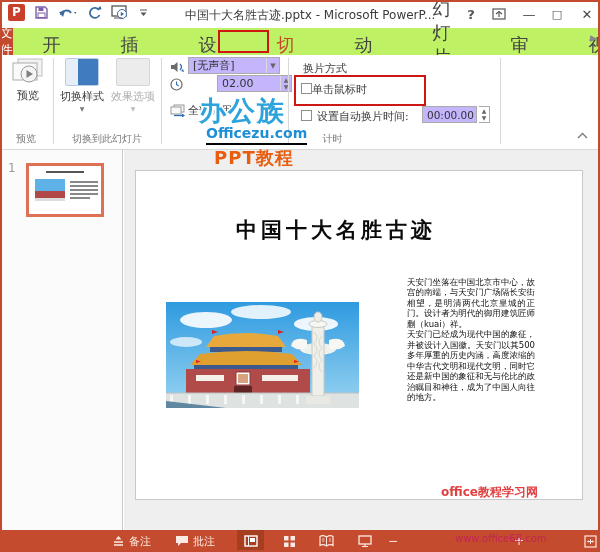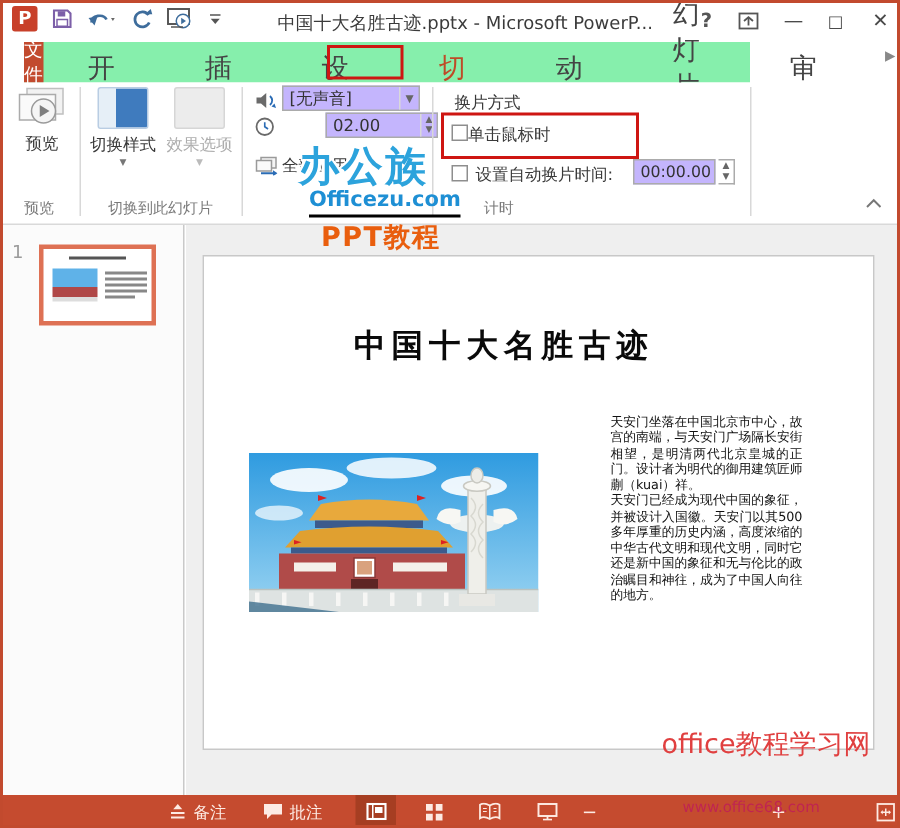--- a/index.html
+++ b/index.html
@@ -17,21 +17,21 @@
   .title-text { position:absolute; left:185px; top:7px; font-size:12px; color:#3B3B3B; white-space:nowrap; }
   .win-ctrl { position:absolute; top:0; height:28px; display:flex; align-items:center; justify-content:center;
               color:#4A4A4A; font-size:13px; width:26px; }
   .help-btn { left:458px; font-weight:bold; color:#555; }
   .ribbonopt-btn { left:486px; }
   .min-btn { left:516px; }
   .max-btn { left:544px; font-size:11px; }
   .close-btn { left:574px; }
 
   
-  .tabsrow { position:absolute; left:16px; top:28px; width:484px; height:27px; background:#86efac; display:flex; }
+  .tabsrow { position:absolute; left:0; top:28px; width:600px; height:27px; background:#bef264; display:flex; }
   .file-tab { width:60px; height:27px; background:#C24A2E; color:#fff; font-size:12.5px;
               display:flex; align-items:center; justify-content:center; }
   .tab { height:27px; padding:0 30px; font-size:18px; color:#444; display:flex; align-items:center;margin-top:15px; }
   .tab.active { color:#BE4B28; }
   .tabs-overflow { position:absolute; right:3px; top:33px; color:#888; font-size:9px; }
   .ann-box { position:absolute; border:2px solid #CE1612; z-index:40; pointer-events:none; }
   .ann-tab { left:218px; top:30px; width:51px; height:23px; }
   .ann-click { left:294px; top:75px; width:132px; height:31px; }
 
   
@@ -57,21 +57,21 @@
   .cb-label { position:absolute; font-size:11px; color:#3A3A3A; white-space:nowrap; }
   .collapse-chevron { position:absolute; right:12px; bottom:6px; }
 
   
   .wm-brand { position:absolute; left:199px; top:93px; z-index:45; font-size:27px; font-weight:bold;
               color:#2CA3DC; letter-spacing:2px;
               text-shadow:-2px 0 #fff,2px 0 #fff,0 -2px #fff,0 2px #fff,-1px -1px #fff,1px 1px #fff,-1px 1px #fff,1px -1px #fff; }
   .wm-site { position:absolute; left:206px; top:125px; z-index:45; font-size:14px; font-weight:bold; color:#1E8FD4;
              border-bottom:2px solid #000000; padding-bottom:2px; }
   .wm-ppt { position:absolute; left:214px; top:146px; z-index:45; font-size:18px; font-weight:bold; color:#E95E0E; letter-spacing:1px; }
-  .wm-red { position:absolute; left:441px; top:504px; z-index:45; font-size:18px; color:#E04040; white-space:nowrap; }
+  .wm-red { position:absolute; left:441px; top:504px; z-index:45; font-size:12px; color:#E04040; white-space:nowrap;font-weight:bold; }
   .wm-url { position:absolute; left:455px; top:533px; z-index:65; font-size:10px; font-weight:normal; color:#be185d; opacity:.75; white-space:nowrap; }
 
   
   .workarea { position:absolute; left:0; top:150px; width:600px; height:380px; }
   .slidepanel { position:absolute; left:0; top:0; width:123px; height:380px; background:#FBFBFB; border-right:1px solid #C9C9C9; }
   .slide-num { position:absolute; left:8px; top:11px; font-size:12px; color:#9B9B9B; }
   .thumb-box { position:absolute; left:26px; top:13px; width:78px; height:54px; border:3px solid #DE7154; background:#fff; }
   .mini-title { position:absolute; left:24%; top:5px; width:52%; height:2px; background:#555; }
   .mini-img { position:absolute; left:6px; top:13px; width:30px; height:22px;
               background:linear-gradient(180deg,#5FB2E8 55%,#B04848 55%,#B04848 85%,#DDD 85%); }

